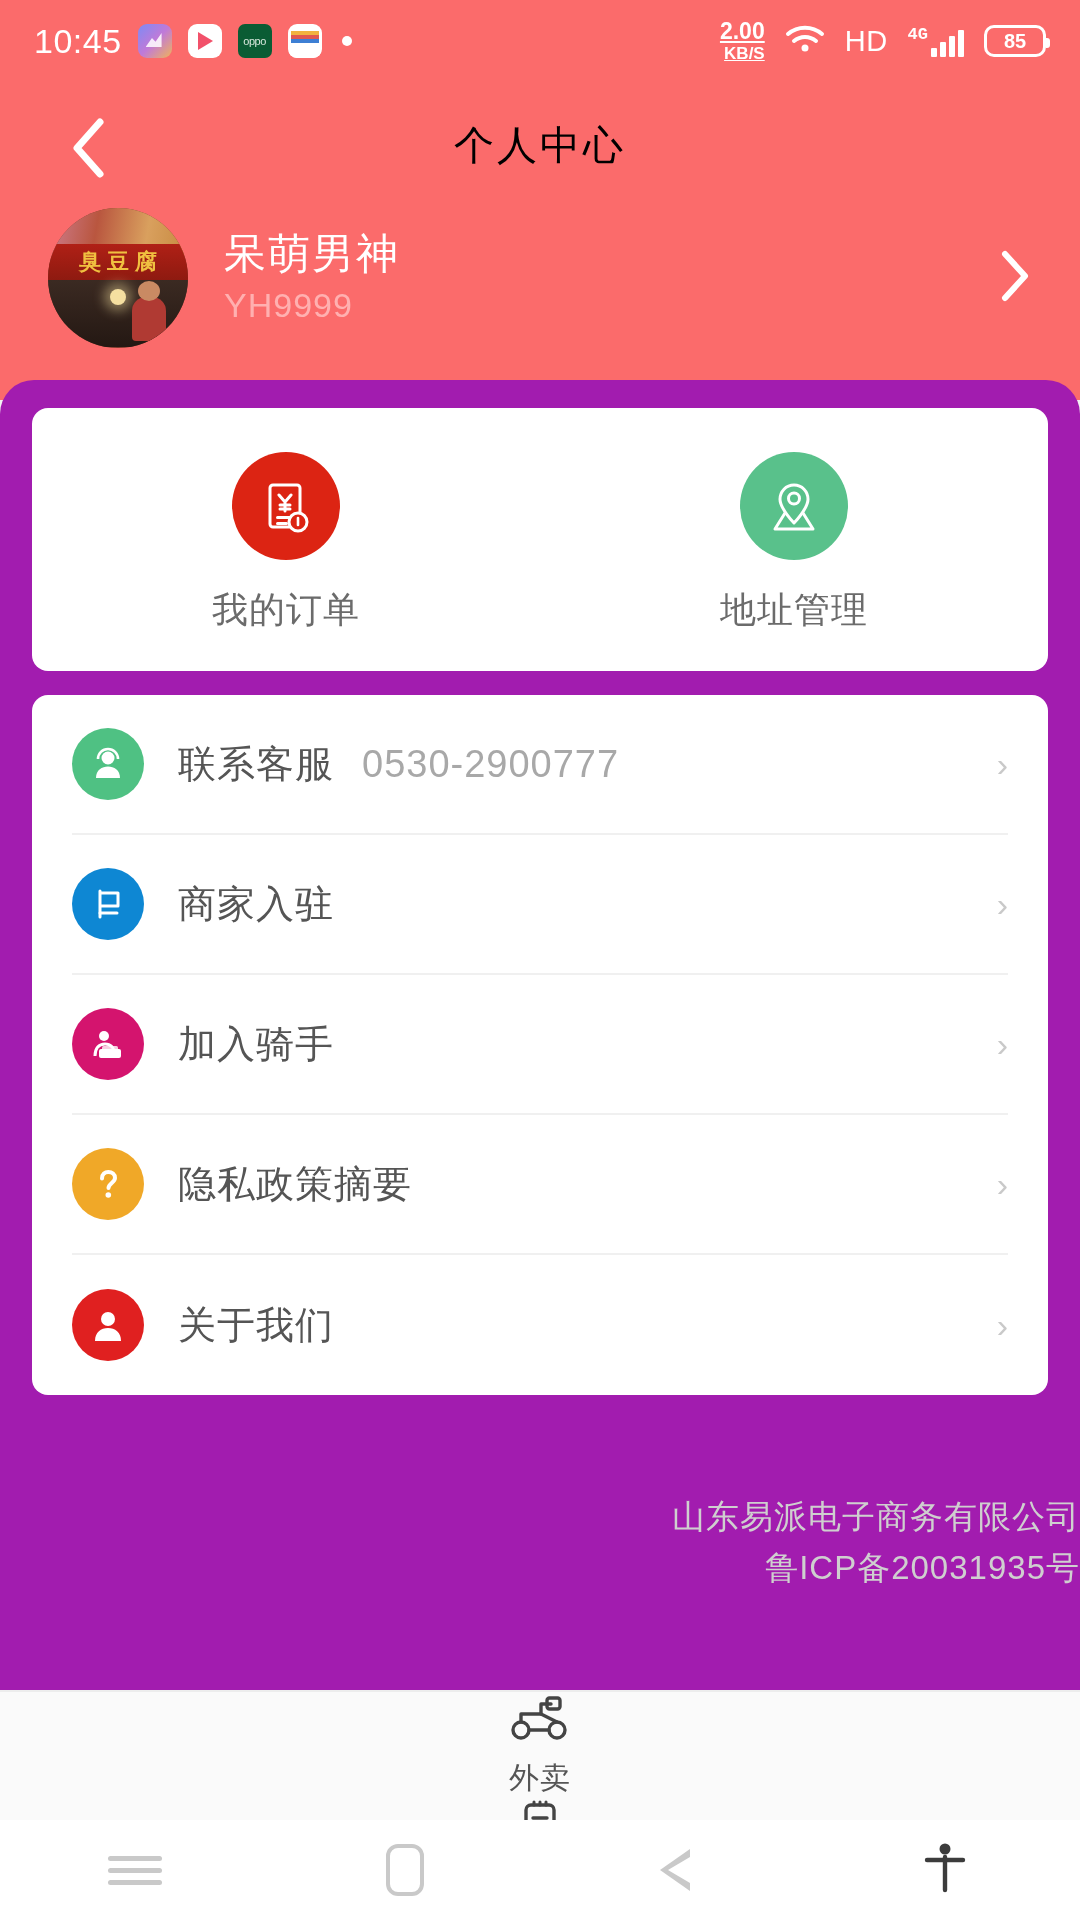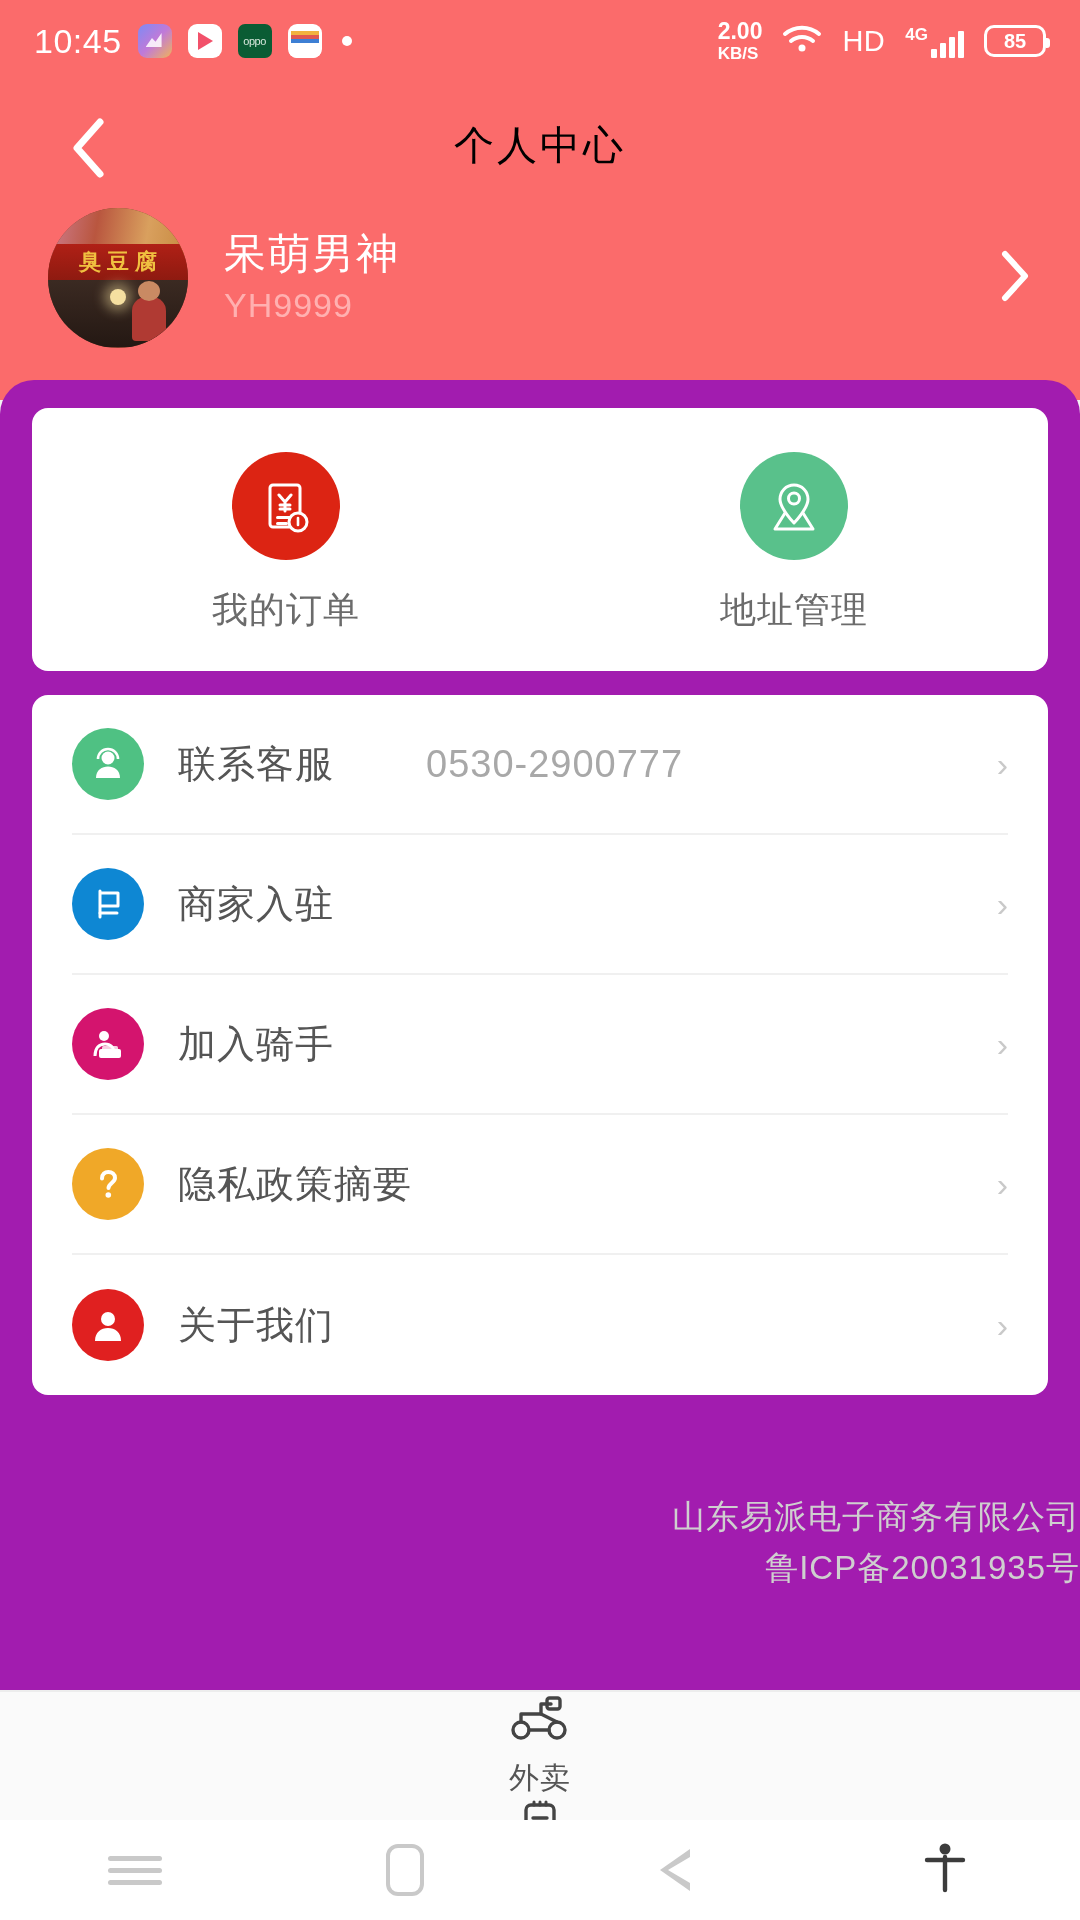--- a/index.html
+++ b/index.html
@@ -35,26 +35,26 @@
   .ic-wallet { background:#ffffff; position:relative; overflow:hidden; }
   .ic-wallet .band{position:absolute;left:3px;right:3px;height:4px;}
   .ic-wallet .b1{top:7px;background:#f2b23e;}
   .ic-wallet .b2{top:11px;background:#e0584f;}
   .ic-wallet .b3{top:15px;background:#3d7fd4;}
   .ic-wallet:after{content:"";position:absolute;left:0;right:0;bottom:0;height:12px;
     background:#fff;border-radius:10px 10px 0 0;}
   .sb-dot { width:10px; height:10px; border-radius:50%; background:#ffffff; margin-left:4px; }
 
   .sb-right { display:flex; align-items:center; gap:20px; }
-  .sb-speed { display:flex; flex-direction:column; align-items:flex-start; line-height:1; }
+  .sb-speed { display:flex; flex-direction:column; align-items:flex-end; line-height:1;text-decoration:underline; }
   .sb-speed .v { font-size:23px; font-weight:700; }
   .sb-speed .u { font-size:17px; font-weight:700; margin-top:2px; }
   .sb-hd { font-size:29px; font-weight:400; letter-spacing:.5px; }
   .sb-4g { display:flex; align-items:flex-end; gap:3px; }
-  .sb-4g .lbl { font-size:17px; font-weight:700; margin-bottom:13px; }
+  .sb-4g .lbl { font-size:17px; font-weight:700; margin-bottom:13px;font-family:Liberation Mono, monospace; }
   .bars { display:flex; align-items:flex-end; gap:3px; }
   .bars i { display:block; width:6px; background:#ffffff; border-radius:1px; }
   .bars i:nth-child(1){height:9px;} .bars i:nth-child(2){height:15px;}
   .bars i:nth-child(3){height:21px;} .bars i:nth-child(4){height:27px;}
   .sb-batt { position:relative; width:62px; height:32px; border:3px solid #fff;
     border-radius:10px; display:flex; align-items:center; justify-content:center; font-size:20px; font-weight:700;}
   .sb-batt:after{content:"";position:absolute;right:-7px;top:10px;width:4px;height:10px;
     background:#fff;border-radius:0 3px 3px 0;}
 
   .navtitle { position:absolute; left:0; top:90px; width:1080px; height:110px;
@@ -99,21 +99,21 @@
     align-items:center; justify-content:center; }
   .qi-label { margin-top:26px; font-size:36px; color:#6b6b6b; letter-spacing:1px; }
 
   .card-menu { border-radius:16px; margin-top:24px; padding:0 40px; }
   .mrow { height:140px; display:flex; align-items:center; cursor:pointer;
     border-bottom:2px solid #f0f0f0;justify-content:space-between; }
   .mrow:last-child { border-bottom:none; }
   .m-icon { width:72px; height:72px; border-radius:50%; flex:none;
     display:flex; align-items:center; justify-content:center; }
   .m-label { margin-left:34px; font-size:38px; color:#555555; letter-spacing:1px; }
-  .m-value { margin-left:92px; font-size:38px; color:#a8a8a8; letter-spacing:1px; }
+  .m-value { margin-left:28px; font-size:38px; color:#a8a8a8; letter-spacing:1px; }
   .m-chev { margin-left:auto; }
   .chev { color:#c9c9c9; font-size:34px; line-height:1; }
 
   .footer { text-align:right; padding:96px 0 0;margin-left:28px; }
   .footer div { font-size:33px; color:#cfcfcf; line-height:1.55; letter-spacing:1px; }
 
   
   .tabbar { position:absolute; left:0; bottom:100px; width:1080px; height:130px;
     background:#fafafa; border-top:2px solid #ededed; display:flex; align-items:center;flex-direction:column; }
   .tab { flex:1; display:flex; flex-direction:column; align-items:center; cursor:pointer; }

